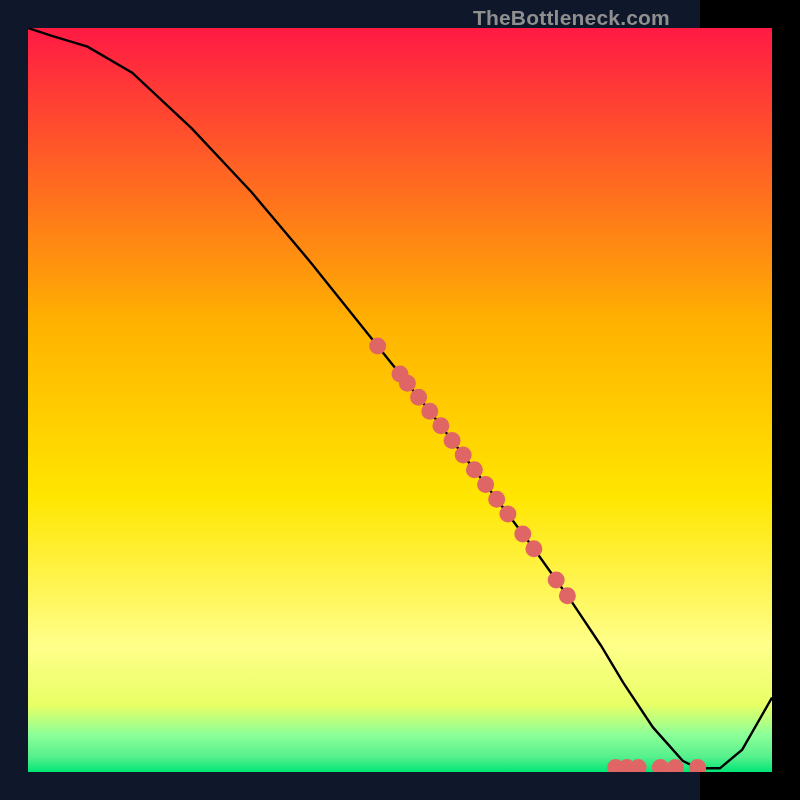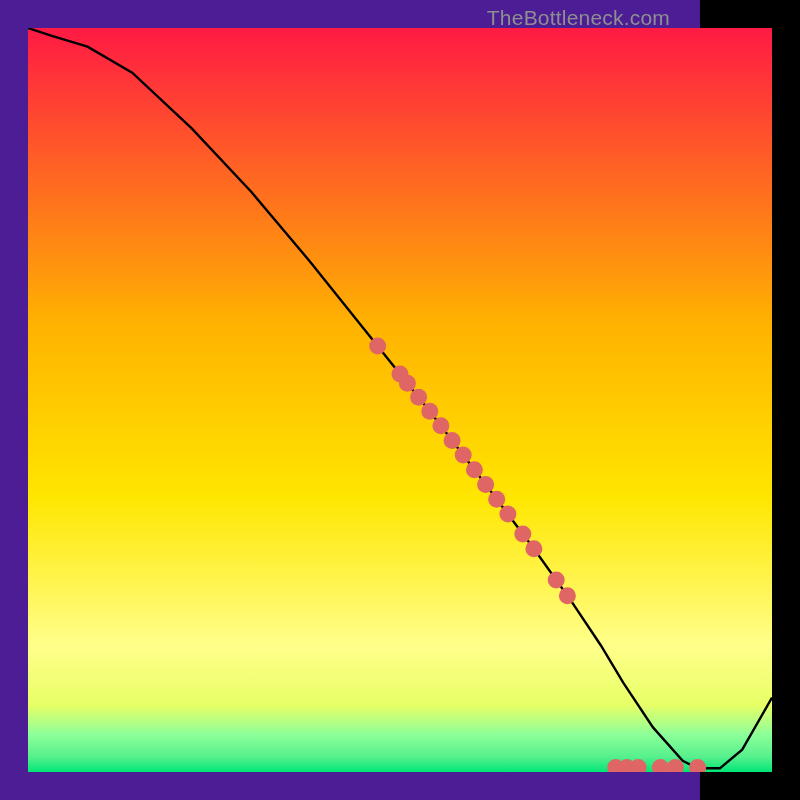--- a/index.html
+++ b/index.html
@@ -7,21 +7,22 @@
     padding: 0;
     width: 800px;
     height: 800px;
     background: #000;
     overflow: hidden;
   }
   .frame {
     position: relative;
     width: 700px;
     height: 800px;
-    background: #4c1d95;
+    background: #0f172a;
+    font-weight: bold;
   }
   .plot-area {
     position: absolute;
     left: 28px;
     top: 28px;
     width: 744px;
     height: 744px;
     overflow: hidden;
   }
   .gradient {

